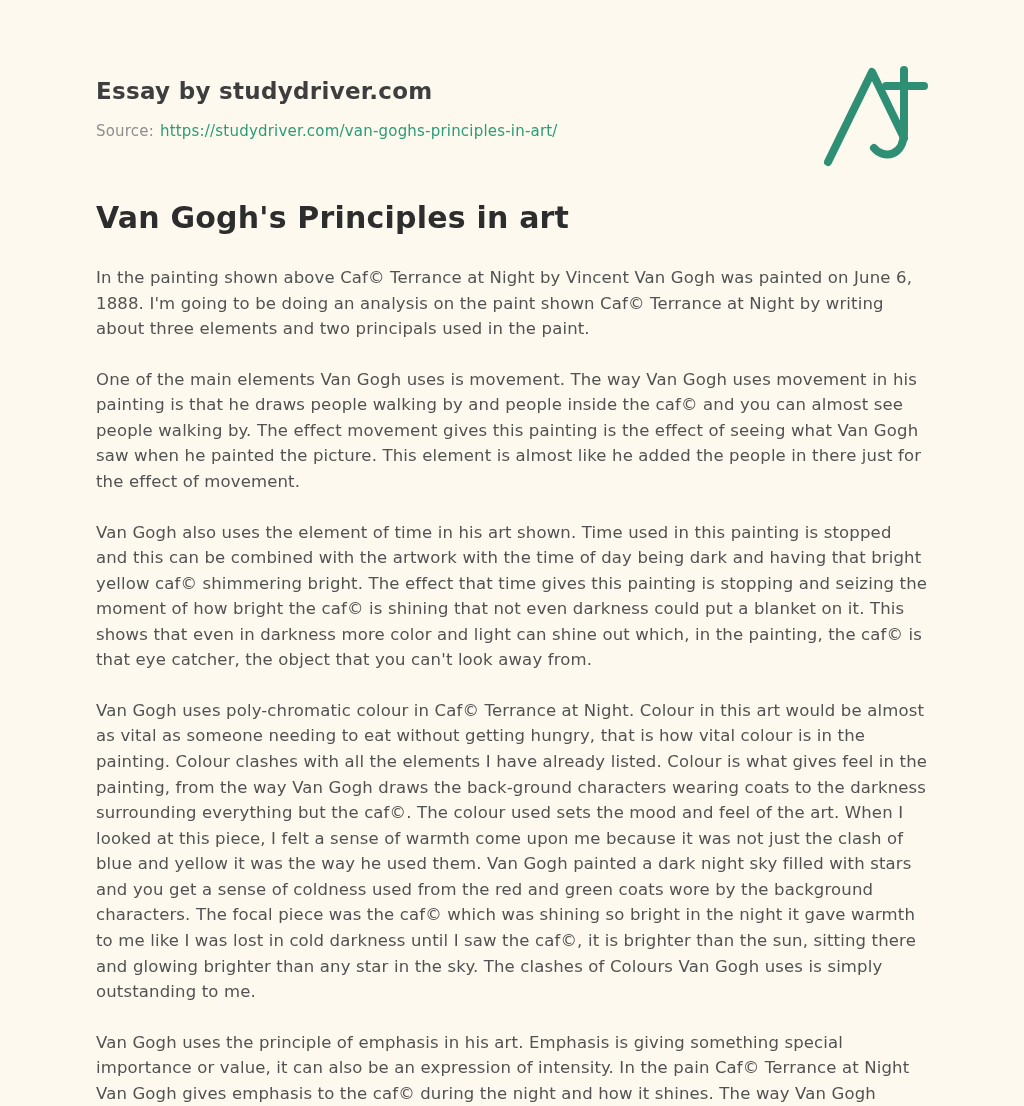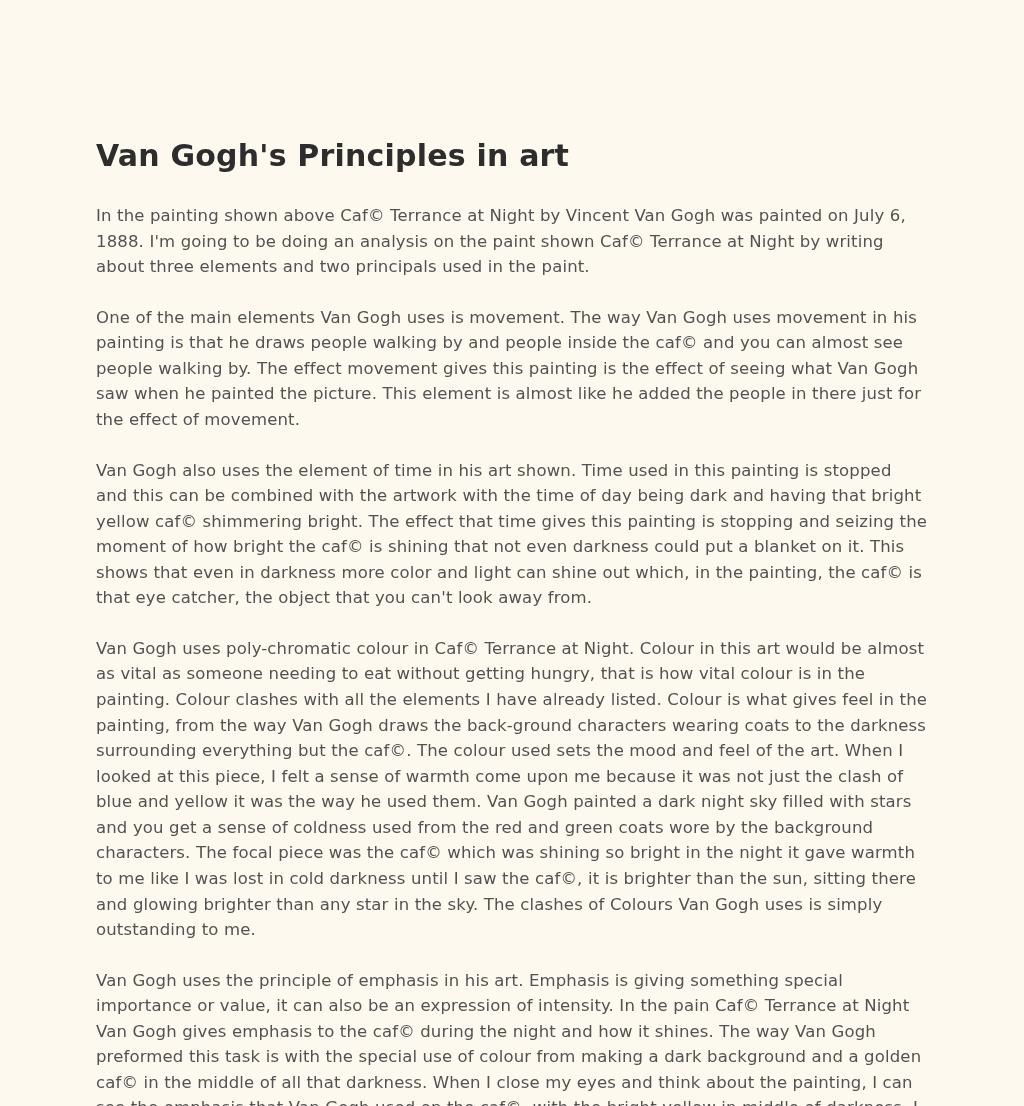--- a/index.html
+++ b/index.html
@@ -59,25 +59,43 @@
     letter-spacing: 0.15px;
     margin-bottom: 25px;
     max-width: 836px;
   }
 </style>
 </head>
 <body>
 
 <div class="page">
 
+  <div class="page-header">
+    <div class="site-heading">Essay by studydriver.com</div>
+
+    <div class="source-line">
+      <span class="source-label">Source:</span><span class="source-link">https://studydriver.com/van-goghs-principles-in-art/</span>
+    </div>
+
+    <div class="logo-wrap">
+      
+      <svg width="112" height="104" viewBox="0 0 112 104">
+        <g fill="none" stroke="#2e8f75" stroke-width="8" stroke-linecap="round" stroke-linejoin="round">
+          <path d="M8 98 L52 8 L84 74"></path>
+          <path d="M84 6 L84 68 C84 92 64 96 54 84"></path>
+          <path d="M66 22 L104 22"></path>
+        </g>
+      </svg>
+    </div>
+  </div>
 
   <h1 class="article-title">Van Gogh's Principles in art</h1>
 
   <div class="article-body">
-    <p>In the painting shown above Caf© Terrance at Night by Vincent Van Gogh was painted on July 6, 1888. I'm going to be doing an analysis on the paint shown Caf© Terrance at Night by writing about three elements and two principals used in the paint.</p>
+    <p>In the painting shown above Caf© Terrance at Night by Vincent Van Gogh was painted on June 6, 1888. I'm going to be doing an analysis on the paint shown Caf© Terrance at Night by writing about three elements and two principals used in the paint.</p>
     <p>One of the main elements Van Gogh uses is movement. The way Van Gogh uses movement in his painting is that he draws people walking by and people inside the caf© and you can almost see people walking by. The effect movement gives this painting is the effect of seeing what Van Gogh saw when he painted the picture. This element is almost like he added the people in there just for the effect of movement.</p>
     <p>Van Gogh also uses the element of time in his art shown. Time used in this painting is stopped and this can be combined with the artwork with the time of day being dark and having that bright yellow caf© shimmering bright. The effect that time gives this painting is stopping and seizing the moment of how bright the caf© is shining that not even darkness could put a blanket on it. This shows that even in darkness more color and light can shine out which, in the painting, the caf© is that eye catcher, the object that you can't look away from.</p>
     <p>Van Gogh uses poly-chromatic colour in Caf© Terrance at Night. Colour in this art would be almost as vital as someone needing to eat without getting hungry, that is how vital colour is in the painting. Colour clashes with all the elements I have already listed. Colour is what gives feel in the painting, from the way Van Gogh draws the back-ground characters wearing coats to the darkness surrounding everything but the caf©. The colour used sets the mood and feel of the art. When I looked at this piece, I felt a sense of warmth come upon me because it was not just the clash of blue and yellow it was the way he used them. Van Gogh painted a dark night sky filled with stars and you get a sense of coldness used from the red and green coats wore by the background characters. The focal piece was the caf© which was shining so bright in the night it gave warmth to me like I was lost in cold darkness until I saw the caf©, it is brighter than the sun, sitting there and glowing brighter than any star in the sky. The clashes of Colours Van Gogh uses is simply outstanding to me.</p>
     <p>Van Gogh uses the principle of emphasis in his art. Emphasis is giving something special importance or value, it can also be an expression of intensity. In the pain Caf© Terrance at Night Van Gogh gives emphasis to the caf© during the night and how it shines. The way Van Gogh preformed this task is with the special use of colour from making a dark background and a golden caf© in the middle of all that darkness. When I close my eyes and think about the painting, I can see the emphasis that Van Gogh used on the caf©, with the bright yellow in middle of darkness, I can see all of the colours he used in my head and the emphasis he used.</p>
 
   </div>
 
 </div>
 
 </body></html>

